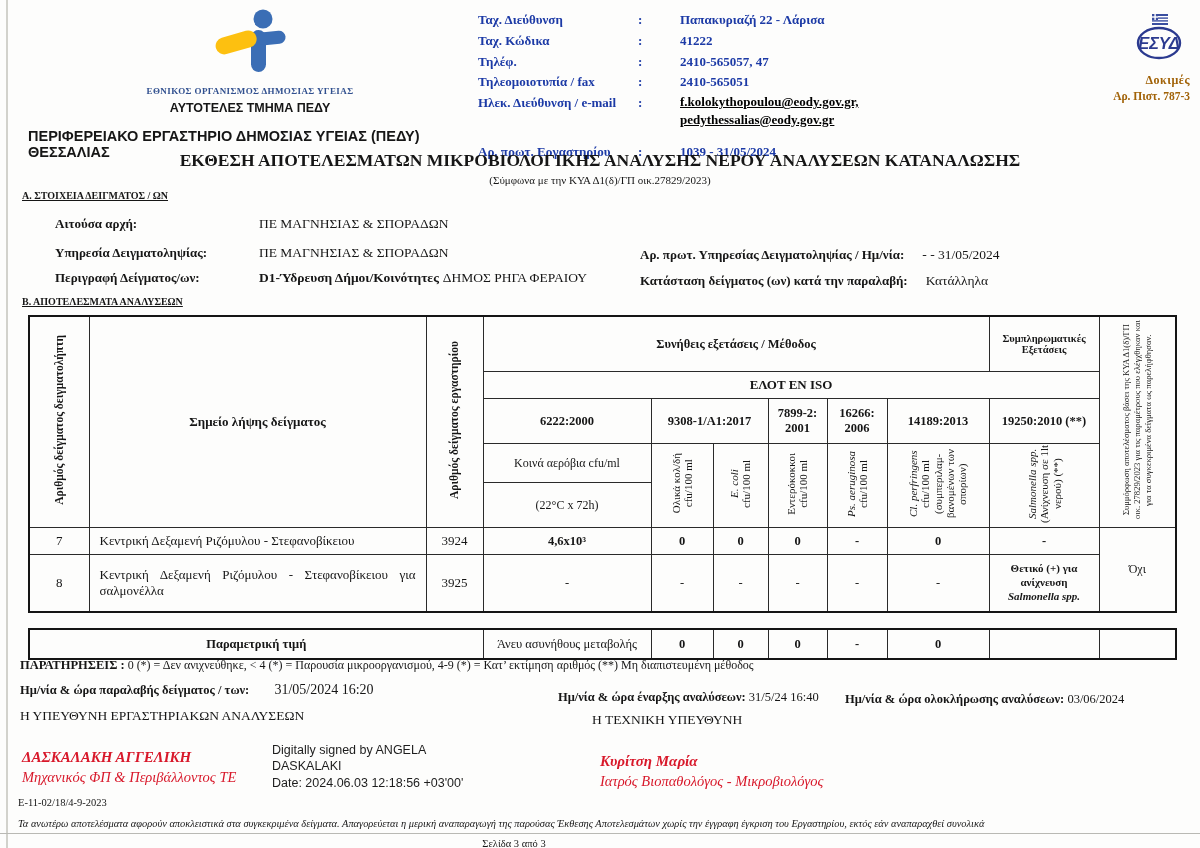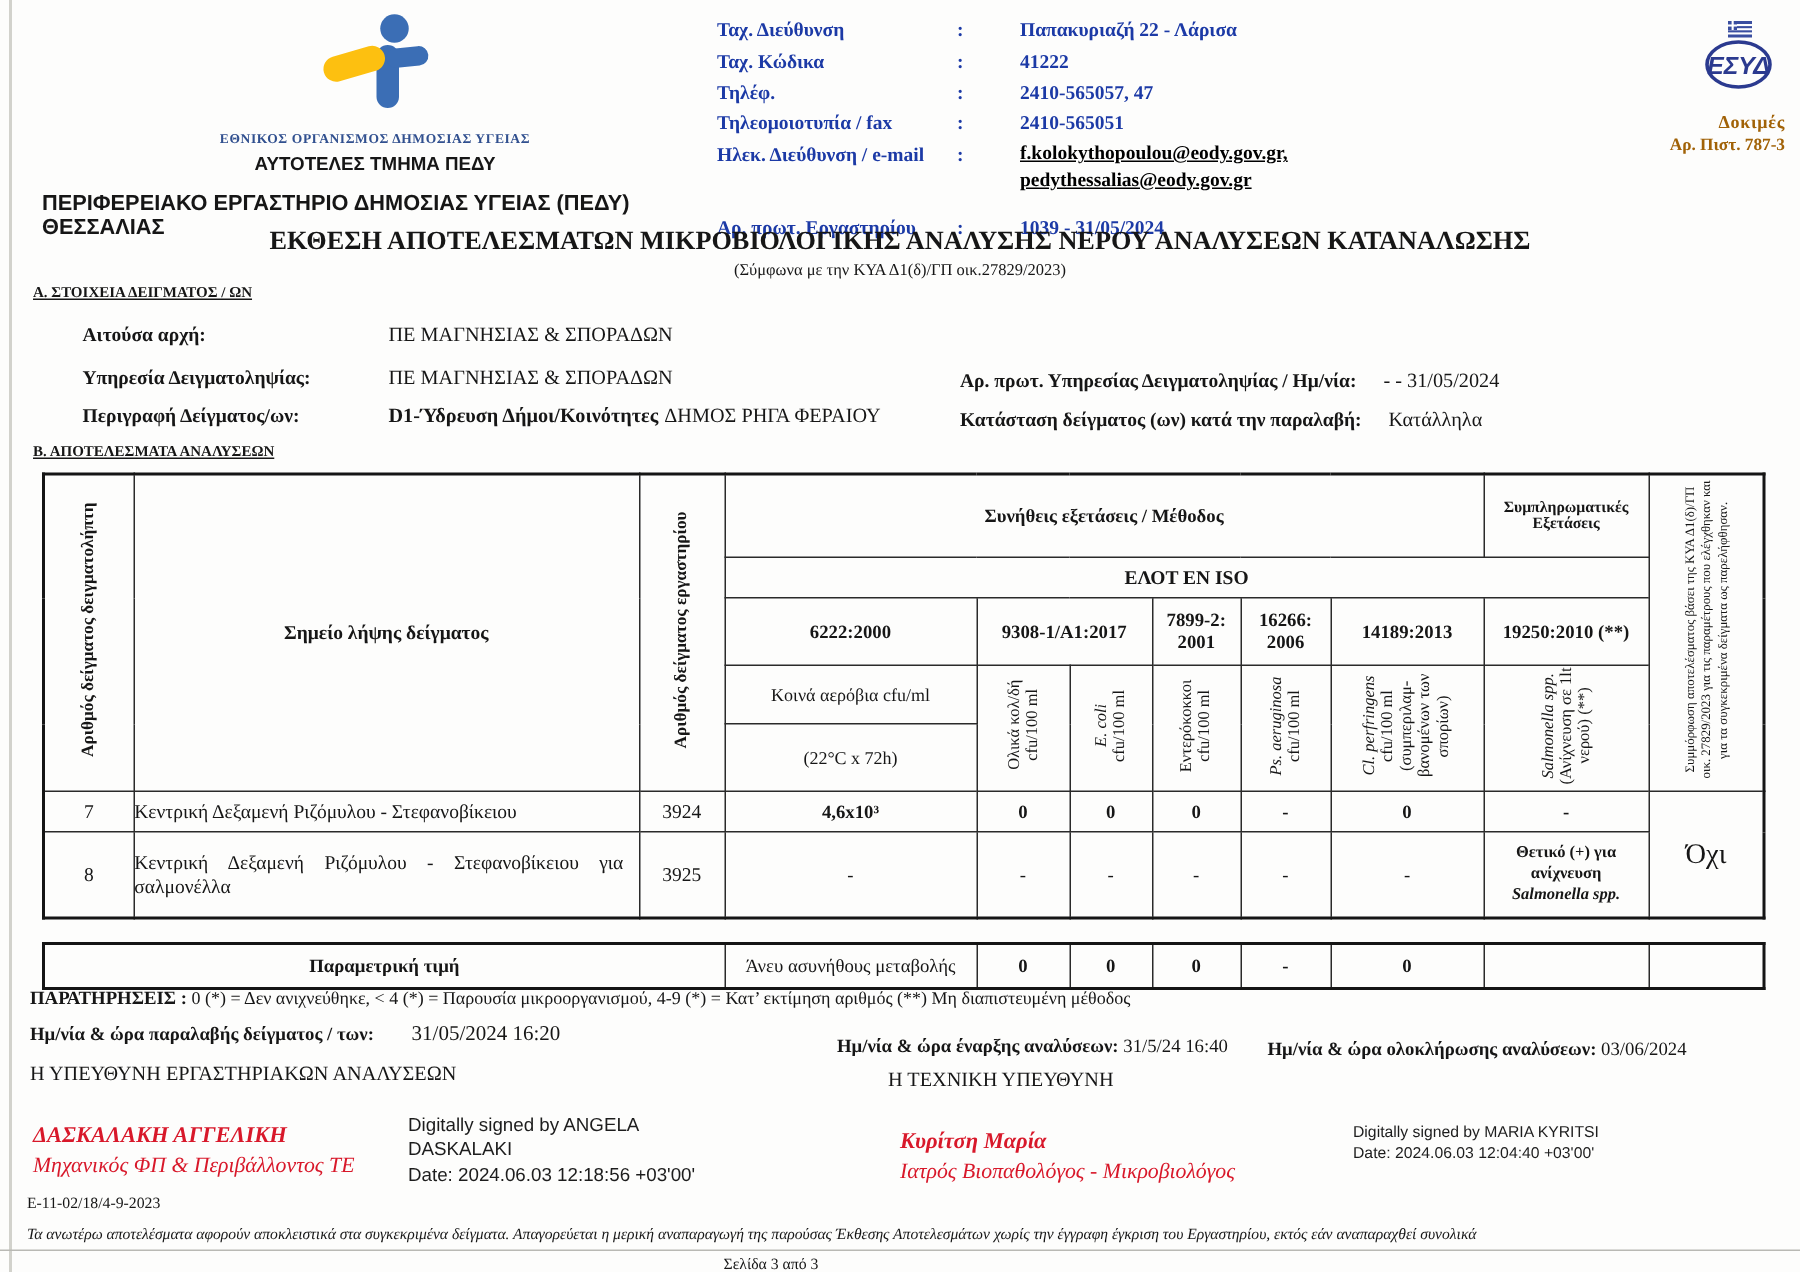--- a/index.html
+++ b/index.html
@@ -49,21 +49,21 @@
   .vert-p{max-height:78px;font-size:11px;}
   .vert-p .blk{display:block;}
   .vert-c{max-height:200px;font-size:8.6px;font-weight:normal;line-height:1.3;}
   .hA td{height:52px;}
   .hB td{height:24px;}
   .hC td{height:42px;font-size:12.5px;}
   .hD td{height:36px;}
   .hE td{height:42px;}
   .r7 td{height:24px;}
   .r8 td{height:54px;}
-  .point{text-align:left;padding-left:0;font-size:13px;}
+  .point{text-align:left;padding-left:10px;font-size:13px;}
   .justify{text-align:justify;padding-right:10px;}
   .salm-pos{font-size:11px;font-weight:bold;text-align:center;line-height:1.25;}
   .parametric td{height:26px;}
 
   
   .notes{position:absolute;left:20px;top:658px;width:1160px;font-size:12px;}
   .notes b{font-size:12.5px;}
   .dates{position:absolute;left:20px;top:682px;width:1160px;font-size:12.5px;}
   .dates .lbl{font-weight:bold;}
   .d1{position:absolute;left:0;top:0;}
@@ -244,21 +244,21 @@
       <td class="center" style="font-size:13px;">7</td>
       <td class="point">Κεντρική Δεξαμενή Ριζόμυλου - Στεφανοβίκειου</td>
       <td class="center" style="font-size:13px;">3924</td>
       <td class="center bold">4,6x10³</td>
       <td class="center bold">0</td>
       <td class="center bold">0</td>
       <td class="center bold">0</td>
       <td class="center bold">-</td>
       <td class="center bold">0</td>
       <td class="center bold">-</td>
-      <td rowspan="2" class="center" style="font-size:19px;">Όχι</td>
+      <td rowspan="2" class="center" style="font-size:12px;">Όχι</td>
     </tr>
     <tr class="r8">
       <td class="center" style="font-size:13px;">8</td>
       <td class="point justify">Κεντρική Δεξαμενή Ριζόμυλου - Στεφανοβίκειου για σαλμονέλλα</td>
       <td class="center" style="font-size:13px;margin-left:16px;">3925</td>
       <td class="center">-</td>
       <td class="center">-</td>
       <td class="center">-</td>
       <td class="center">-</td>
       <td class="center">-</td>
@@ -327,22 +327,18 @@
   </div>
   <div class="digsig digsig-l">
     <span>Digitally signed by ANGELA DASKALAKI</span><br>
     <span>Date: 2024.06.03 12:18:56 +03'00'</span>
   </div>
 
   <div class="sig-right">
     <div class="sig-name">Κυρίτση Μαρία</div>
     <div class="sig-title">Ιατρός Βιοπαθολόγος - Μικροβιολόγος</div>
   </div>
-  <div class="digsig digsig-r">
-    <span>Digitally signed by MARIA KYRITSI</span><br>
-    <span>Date: 2024.06.03 12:04:40 +03'00'</span>
-  </div>
 
   <div class="doc-code">E-11-02/18/4-9-2023</div>
   <div class="page-no">Σελίδα  3 από 3</div>
   <div class="disclaimer">Τα ανωτέρω αποτελέσματα αφορούν αποκλειστικά στα συγκεκριμένα δείγματα. Απαγορεύεται η μερική αναπαραγωγή της παρούσας Έκθεσης Αποτελεσμάτων χωρίς την έγγραφη έγκριση του Εργαστηρίου, εκτός εάν αναπαραχθεί συνολικά</div>
   <div class="scan-bottom"></div>
 </div>
 
 </body></html>

